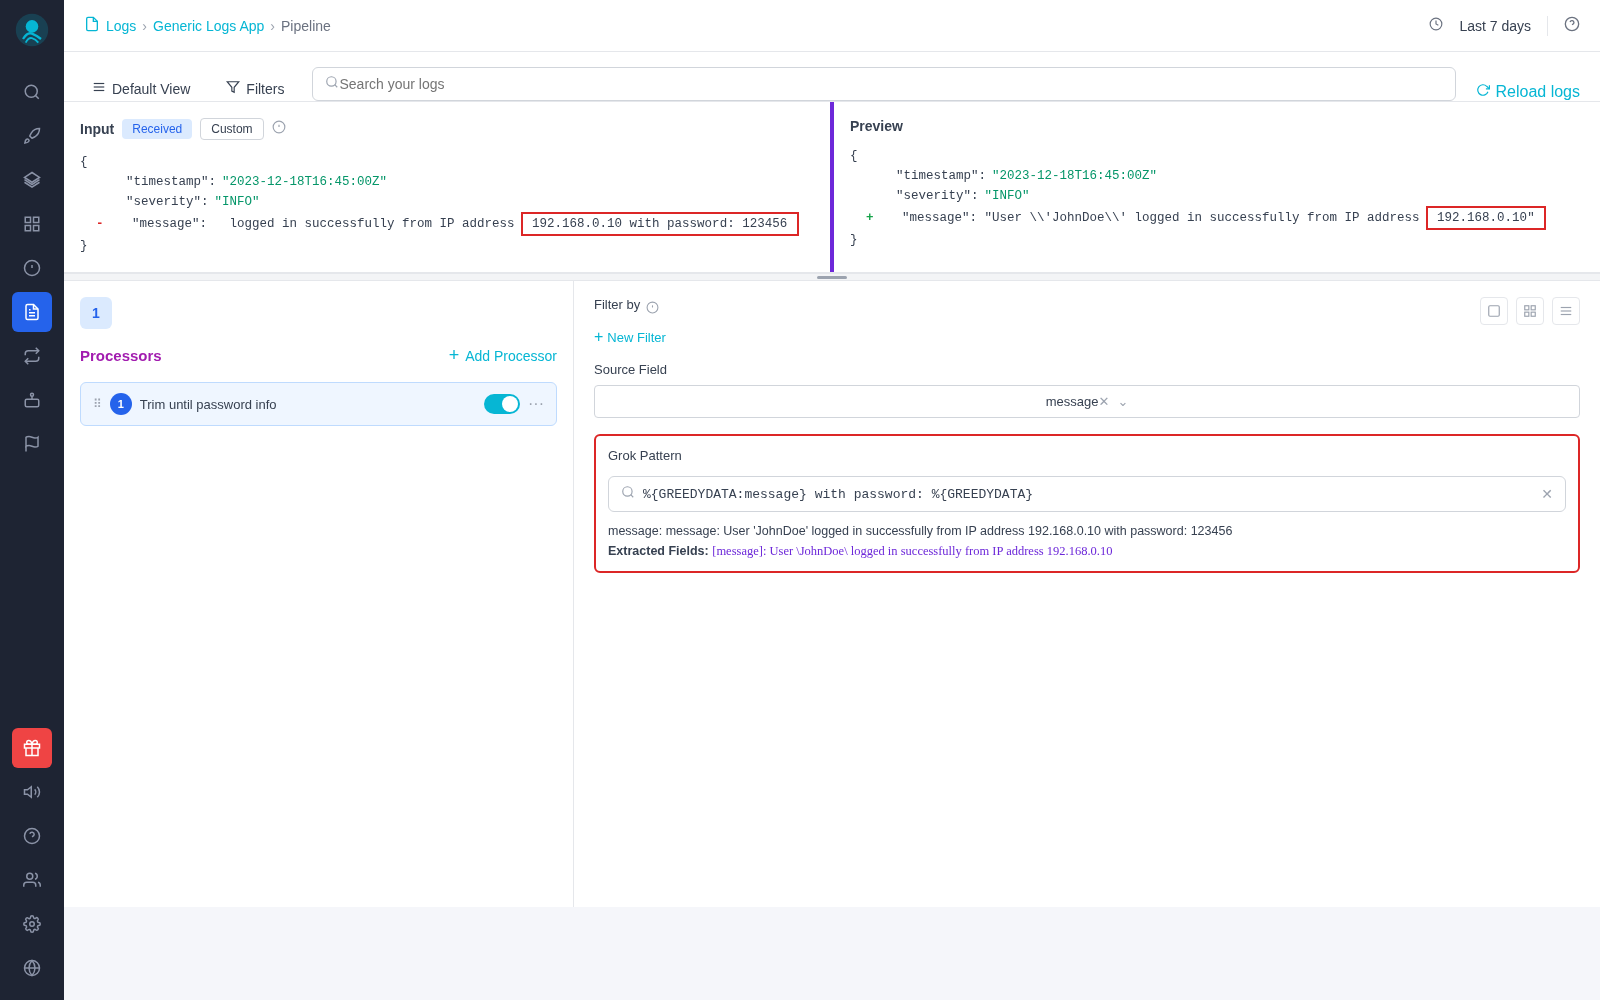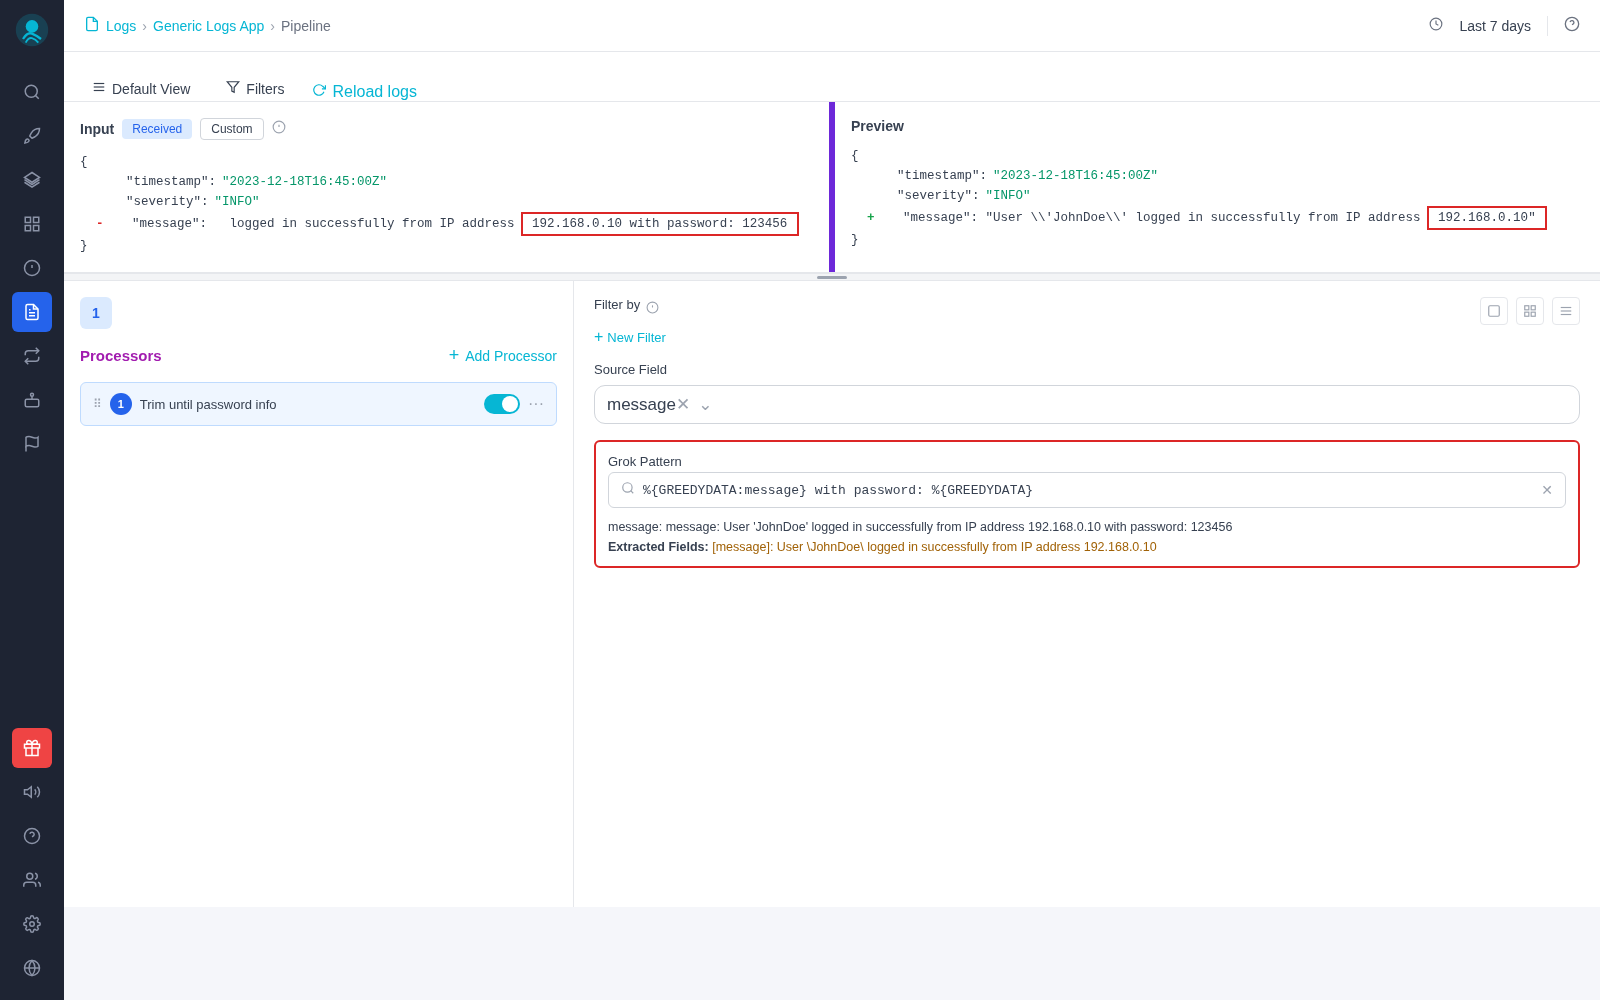--- a/index.html
+++ b/index.html
@@ -119,21 +119,21 @@
     
     .input-preview {
       display: flex;
       border-bottom: 1px solid #e5e7eb;
       background: #fff;
       flex-shrink: 0;
     }
 
     .input-panel {
       flex: 1;
-      border-right: 6px solid #6d28d9;
+      border-right: 4px solid #6d28d9;
       padding: 16px;
     }
     .preview-panel {
       flex: 1;
       padding: 16px;
     }
 
     .panel-header {
       display: flex; align-items: center; gap: 8px;
       margin-bottom: 12px;
@@ -286,38 +286,38 @@
       margin-bottom: 8px;
     }
     .new-filter-btn {
       display: flex; align-items: center; gap: 4px;
       color: #06b6d4; font-size: 13px;
       cursor: pointer; background: none; border: none;
     }
 
     .source-field-input {
       width: 100%;
-      border: 1px solid #d1d5db; border-radius: 11px;
+      border: 1px solid #d1d5db; border-radius: 4px;
       padding: 8px 12px;
-      font-size: 17px; color: #374151;
-      background: #fff;
-      display: flex; align-items: center; justify-content: flex-start;
+      font-size: 13px; color: #374151;
+      background: #fff;
+      display: flex; align-items: center; justify-content: center;
     }
     .source-field-actions { display: flex; gap: 8px; color: #9ca3af; cursor: pointer; }
 
     
     .grok-section {
       border: 2px solid #dc2626;
       border-radius: 6px;
       padding: 12px;
       margin-bottom: 16px;
     }
     .grok-label {
       font-size: 13px; font-weight: 500; color: #374151;
-      margin-bottom: 3px;
+      margin-bottom: 13px;
     }
     .grok-input-wrap {
       display: flex; align-items: center;
       border: 1px solid #d1d5db; border-radius: 6px;
       padding: 8px 12px; background: #fff;
       gap: 8px; margin-bottom: 12px;
     }
     .grok-input {
       flex: 1; border: none; outline: none;
       font-size: 13px; color: #374151;
@@ -327,21 +327,21 @@
     .grok-clear { color: #9ca3af; cursor: pointer; font-size: 14px; }
 
     .grok-message {
       font-size: 12.5px; color: #dc2626; margin-bottom: 6px;
     }
     .grok-message span { color: #374151; }
     .grok-extracted {
       font-size: 12.5px; color: #374151;
     }
     .grok-extracted strong { font-weight: 600; }
-    .grok-extracted .extracted-val { color: #a16207; }
+    .grok-extracted .extracted-val { color: #6d28d9; font-family: Liberation Serif, serif; }
   </style>
 </head>
 <body>
 
 <div class="sidebar">
   <div class="sidebar-logo">
     <svg viewBox="0 0 40 40" fill="none" xmlns="http://www.w3.org/2000/svg">
       <circle cx="20" cy="20" r="18" fill="#06b6d4" opacity="0.2"></circle>
       <circle cx="20" cy="16" r="7" fill="#06b6d4"></circle>
       <path d="M10 30 Q15 22 20 24 Q25 26 30 30" stroke="#06b6d4" stroke-width="2.5" fill="none"></path>
@@ -514,20 +514,29 @@
       <span>Default View</span>
     </button>
     <button class="toolbar-btn">
       <span>
         <svg width="14" height="14" viewBox="0 0 24 24" fill="none" stroke="currentColor" stroke-width="2">
             <polygon points="22,3 2,3 10,12.46 10,19 14,21 14,12.46 22,3"></polygon>
           </svg>
       </span>
       <span>Filters</span>
     </button>
+    <div class="search-bar">
+      <span>
+        <svg width="14" height="14" viewBox="0 0 24 24" fill="none" stroke="#9ca3af" stroke-width="2">
+            <circle cx="11" cy="11" r="8"></circle>
+            <line x1="21" y1="21" x2="16.65" y2="16.65"></line>
+          </svg>
+      </span>
+      <input type="text" placeholder="Search your logs" style="">
+    </div>
     <button class="reload-btn">
       <span>
         <svg width="14" height="14" viewBox="0 0 24 24" fill="none" stroke="#06b6d4" stroke-width="2">
             <polyline points="23,4 23,10 17,10"></polyline>
             <path d="M20.49 15a9 9 0 1 1-2.12-9.36L23 10"></path>
           </svg>
       </span>
       <span>Reload logs</span>
     </button>
   </div>

